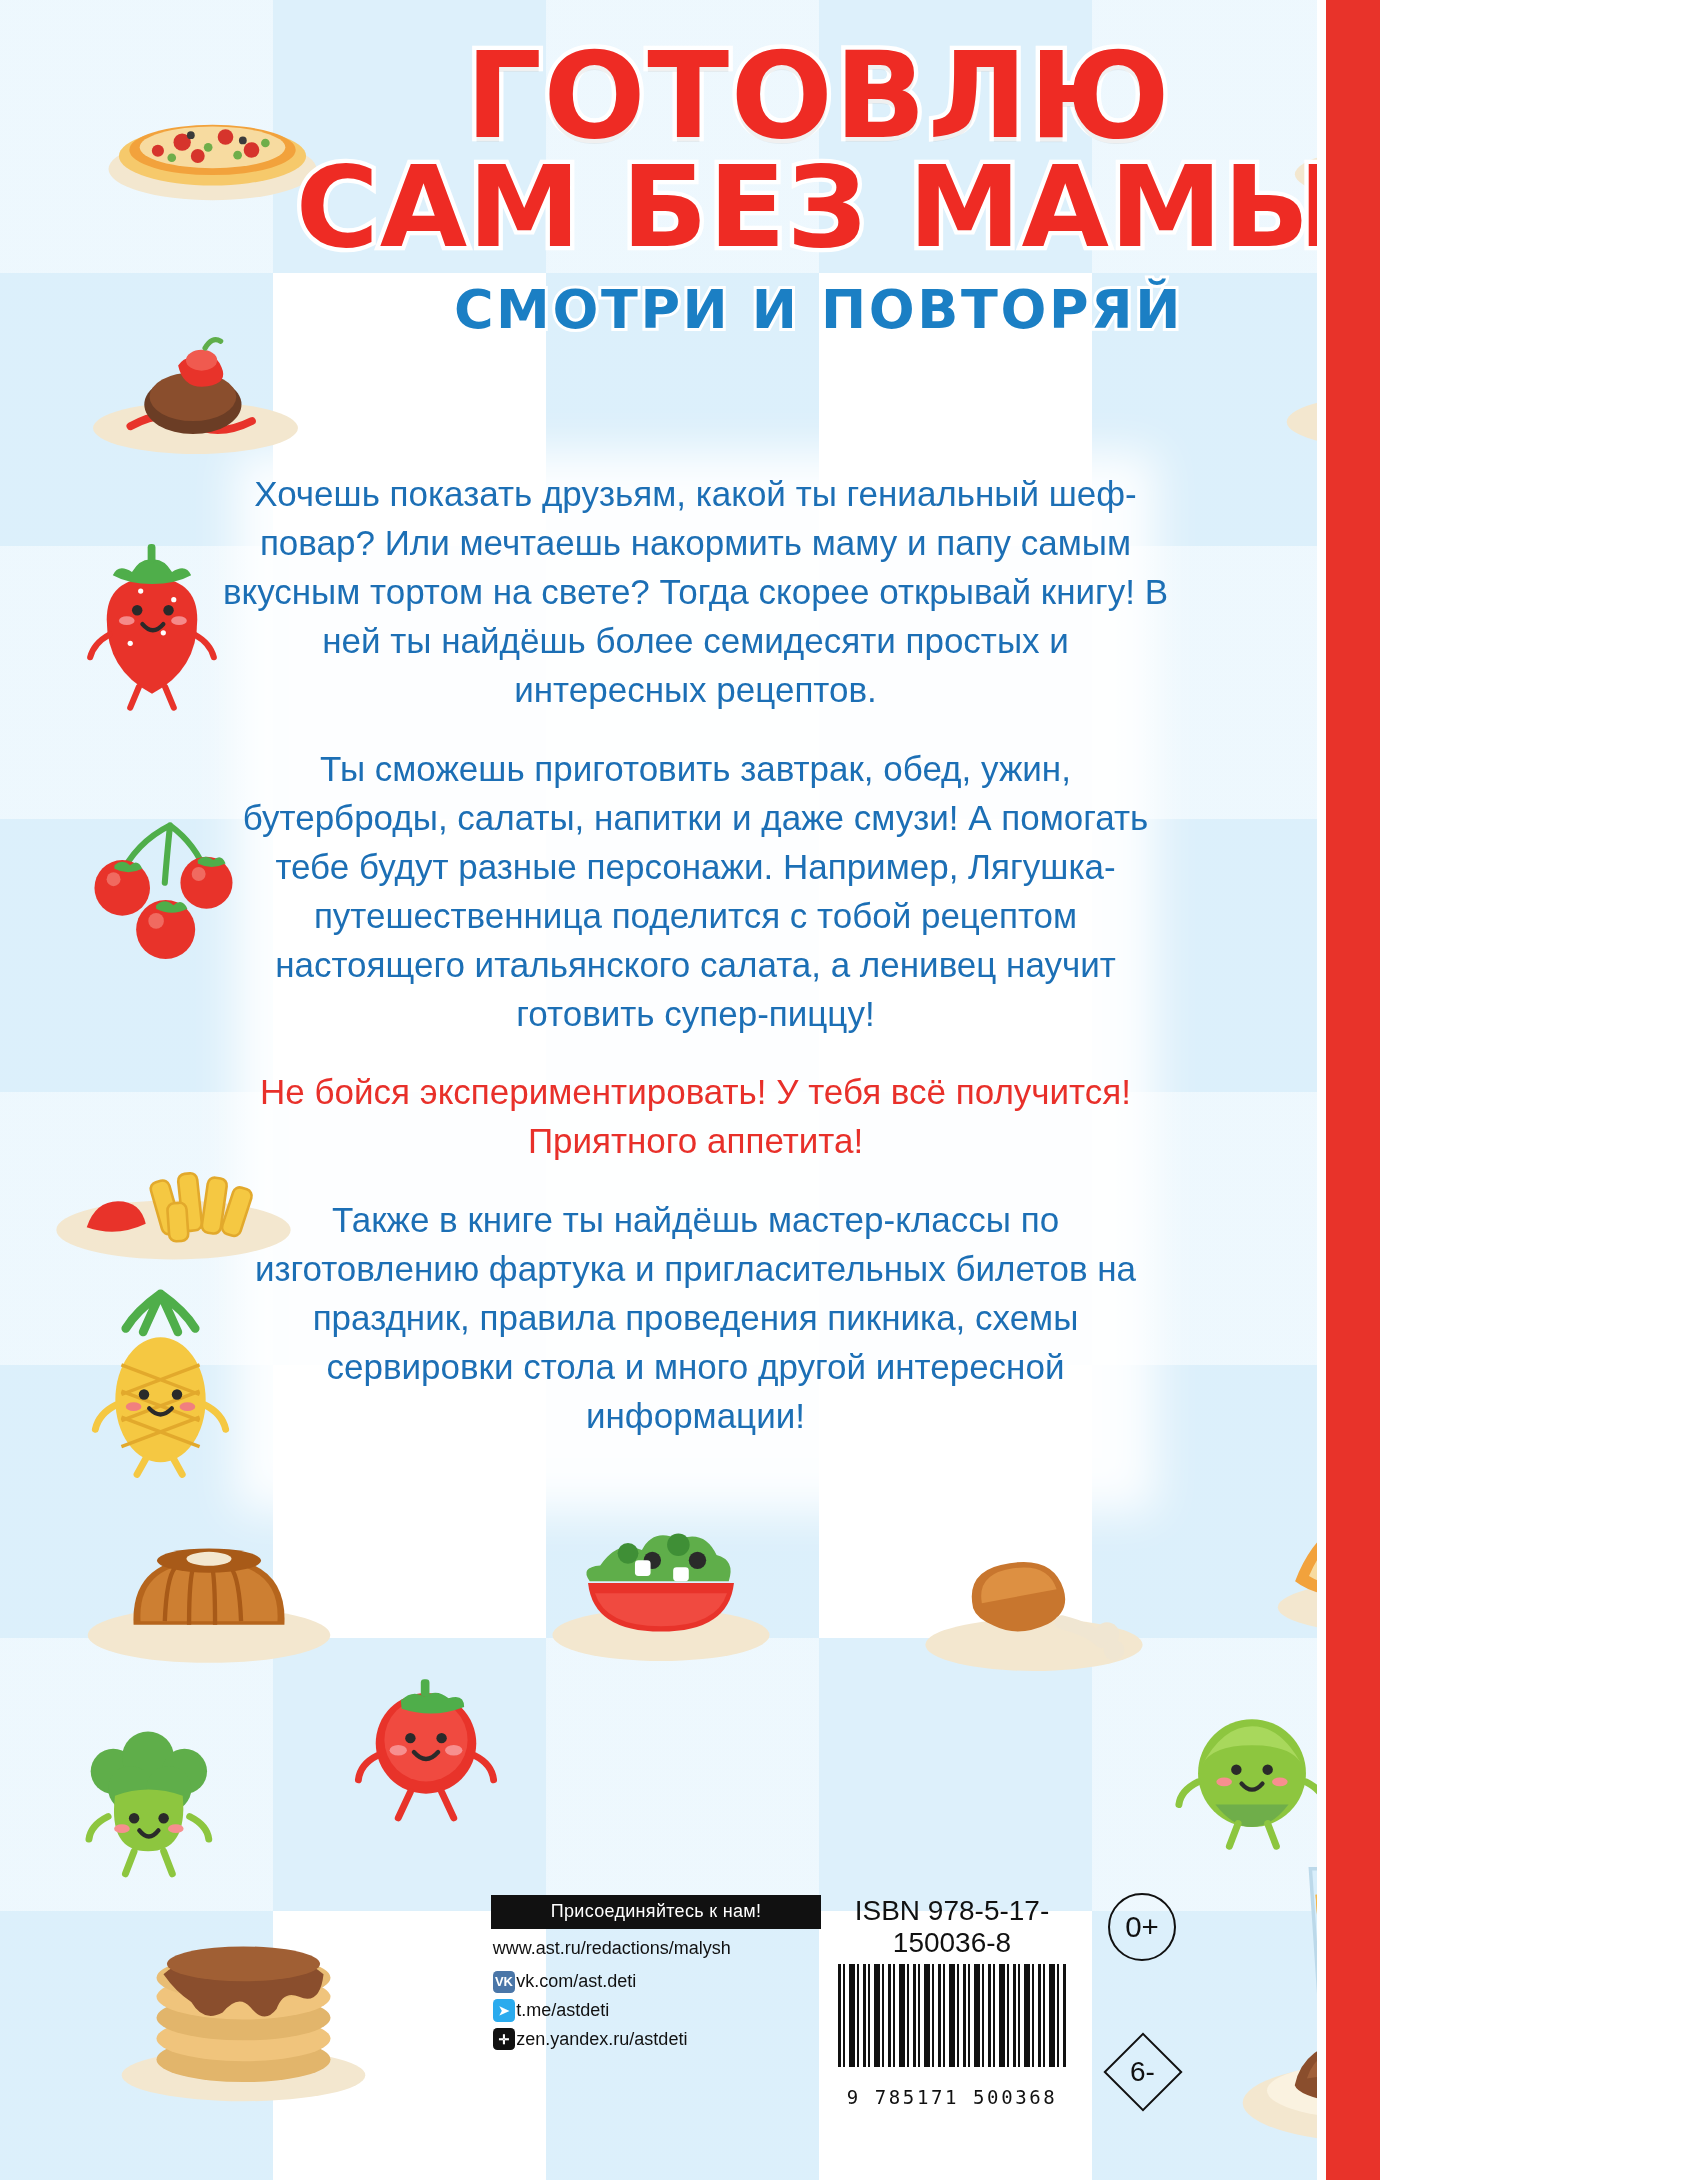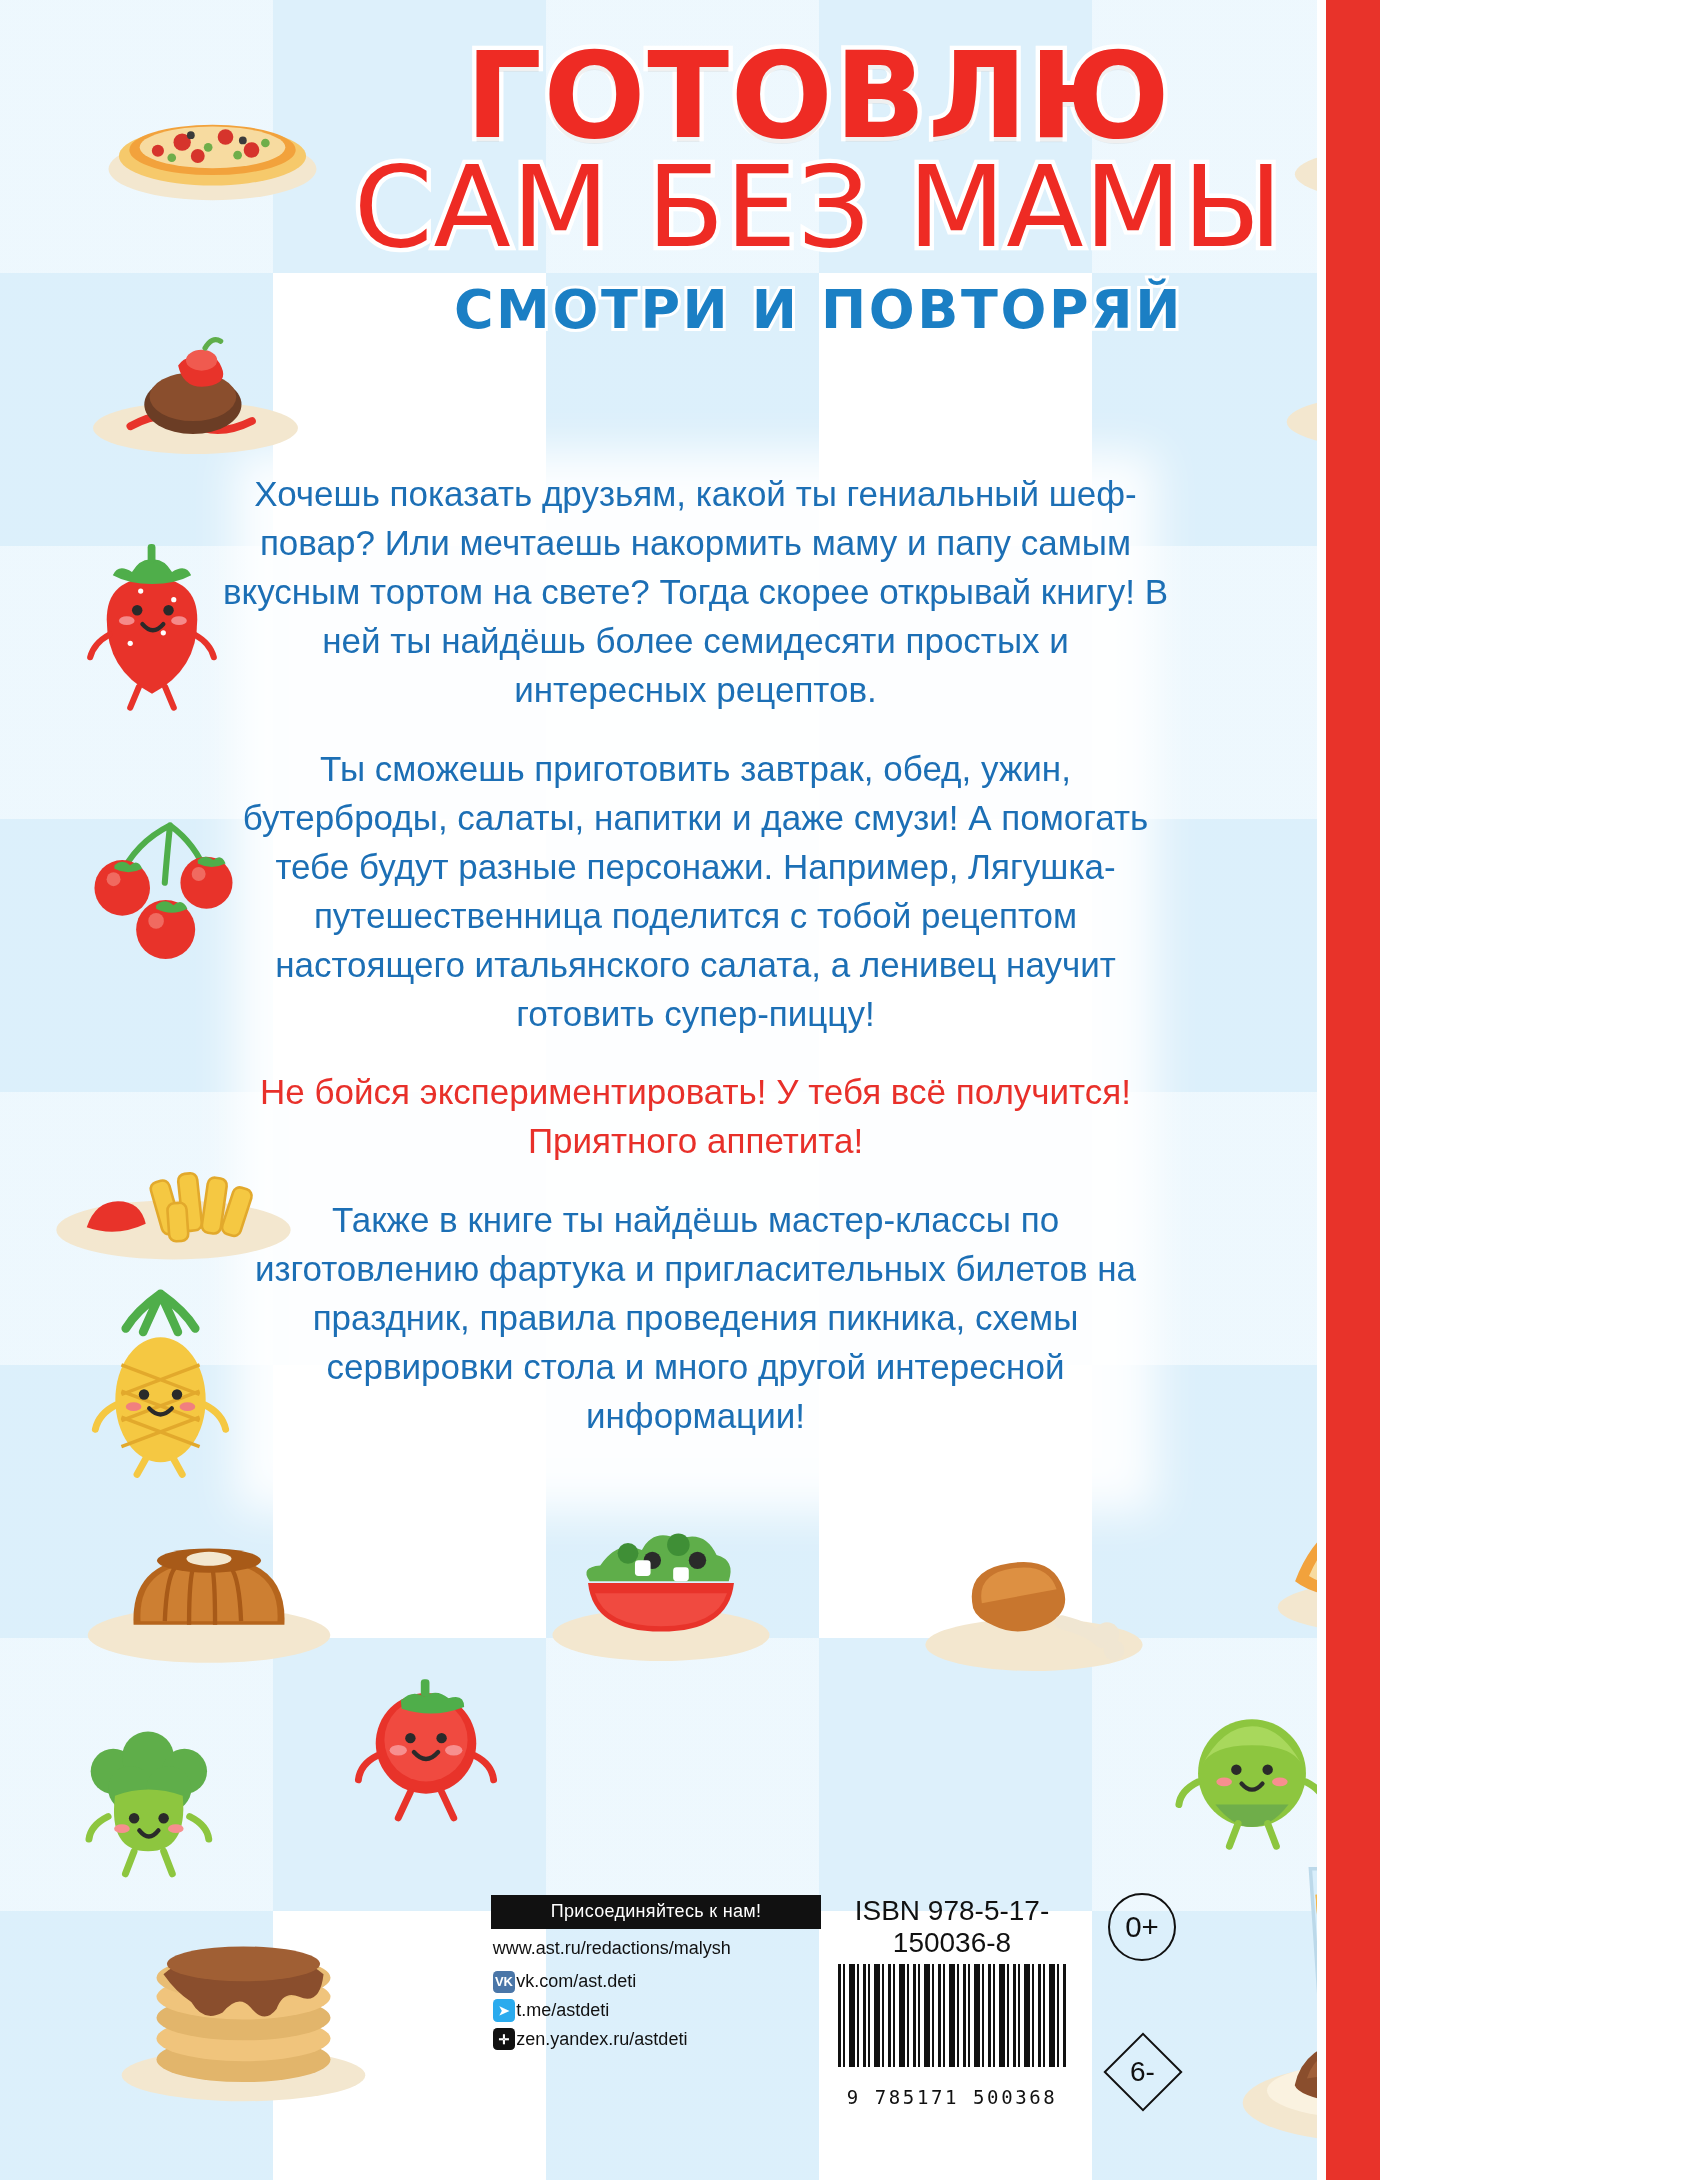--- a/index.html
+++ b/index.html
@@ -87,21 +87,21 @@
     font-size: 120px;
     line-height: 1.02;
     color: #ee2b24;
     letter-spacing: 1.7px;
     -webkit-text-stroke: 8.7px #ffffff;
     paint-order: stroke fill;
     text-shadow: 0 5.2px 0 rgba(0,0,0,0.06);
   }
   .title-line2 {
     font-family: "DejaVu Sans", sans-serif;
-    font-weight: normal;
+    font-weight: bold;
     font-size: 113px;
     line-height: 1.04;
     color: #ee2b24;
     letter-spacing: 0.9px;
     -webkit-text-stroke: 8.7px #ffffff;
     paint-order: stroke fill;
     margin-top: -8.7px;
   }
   .title-sub {
     font-family: "DejaVu Sans", sans-serif;

